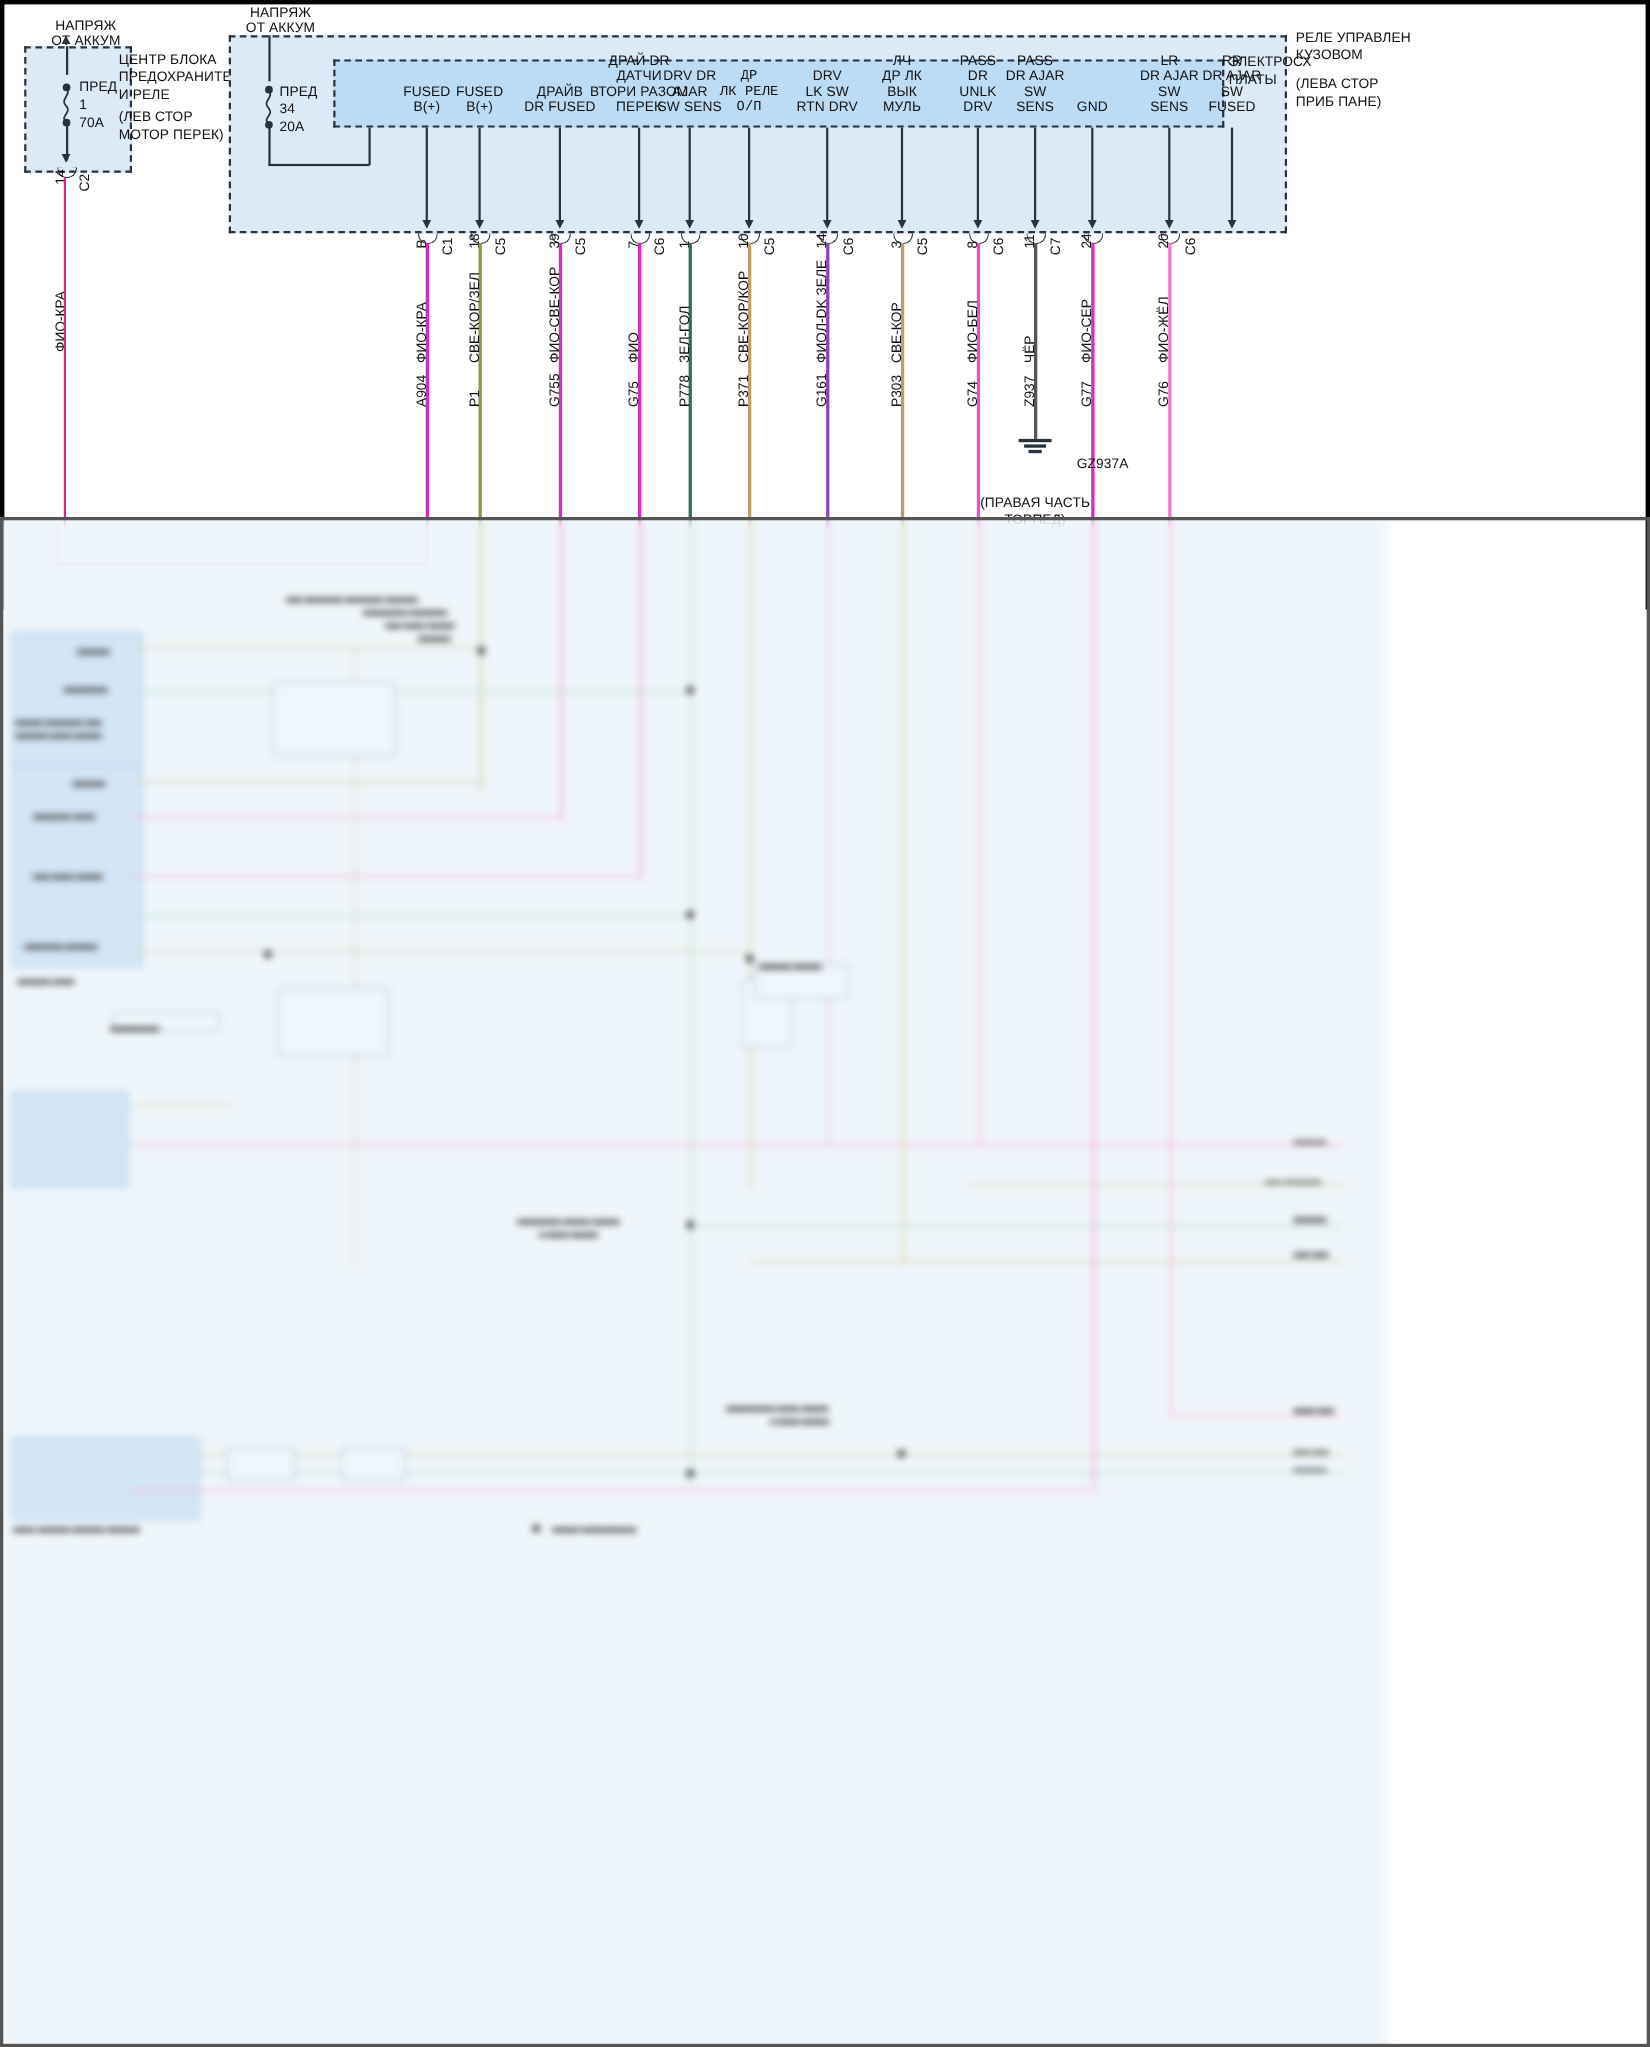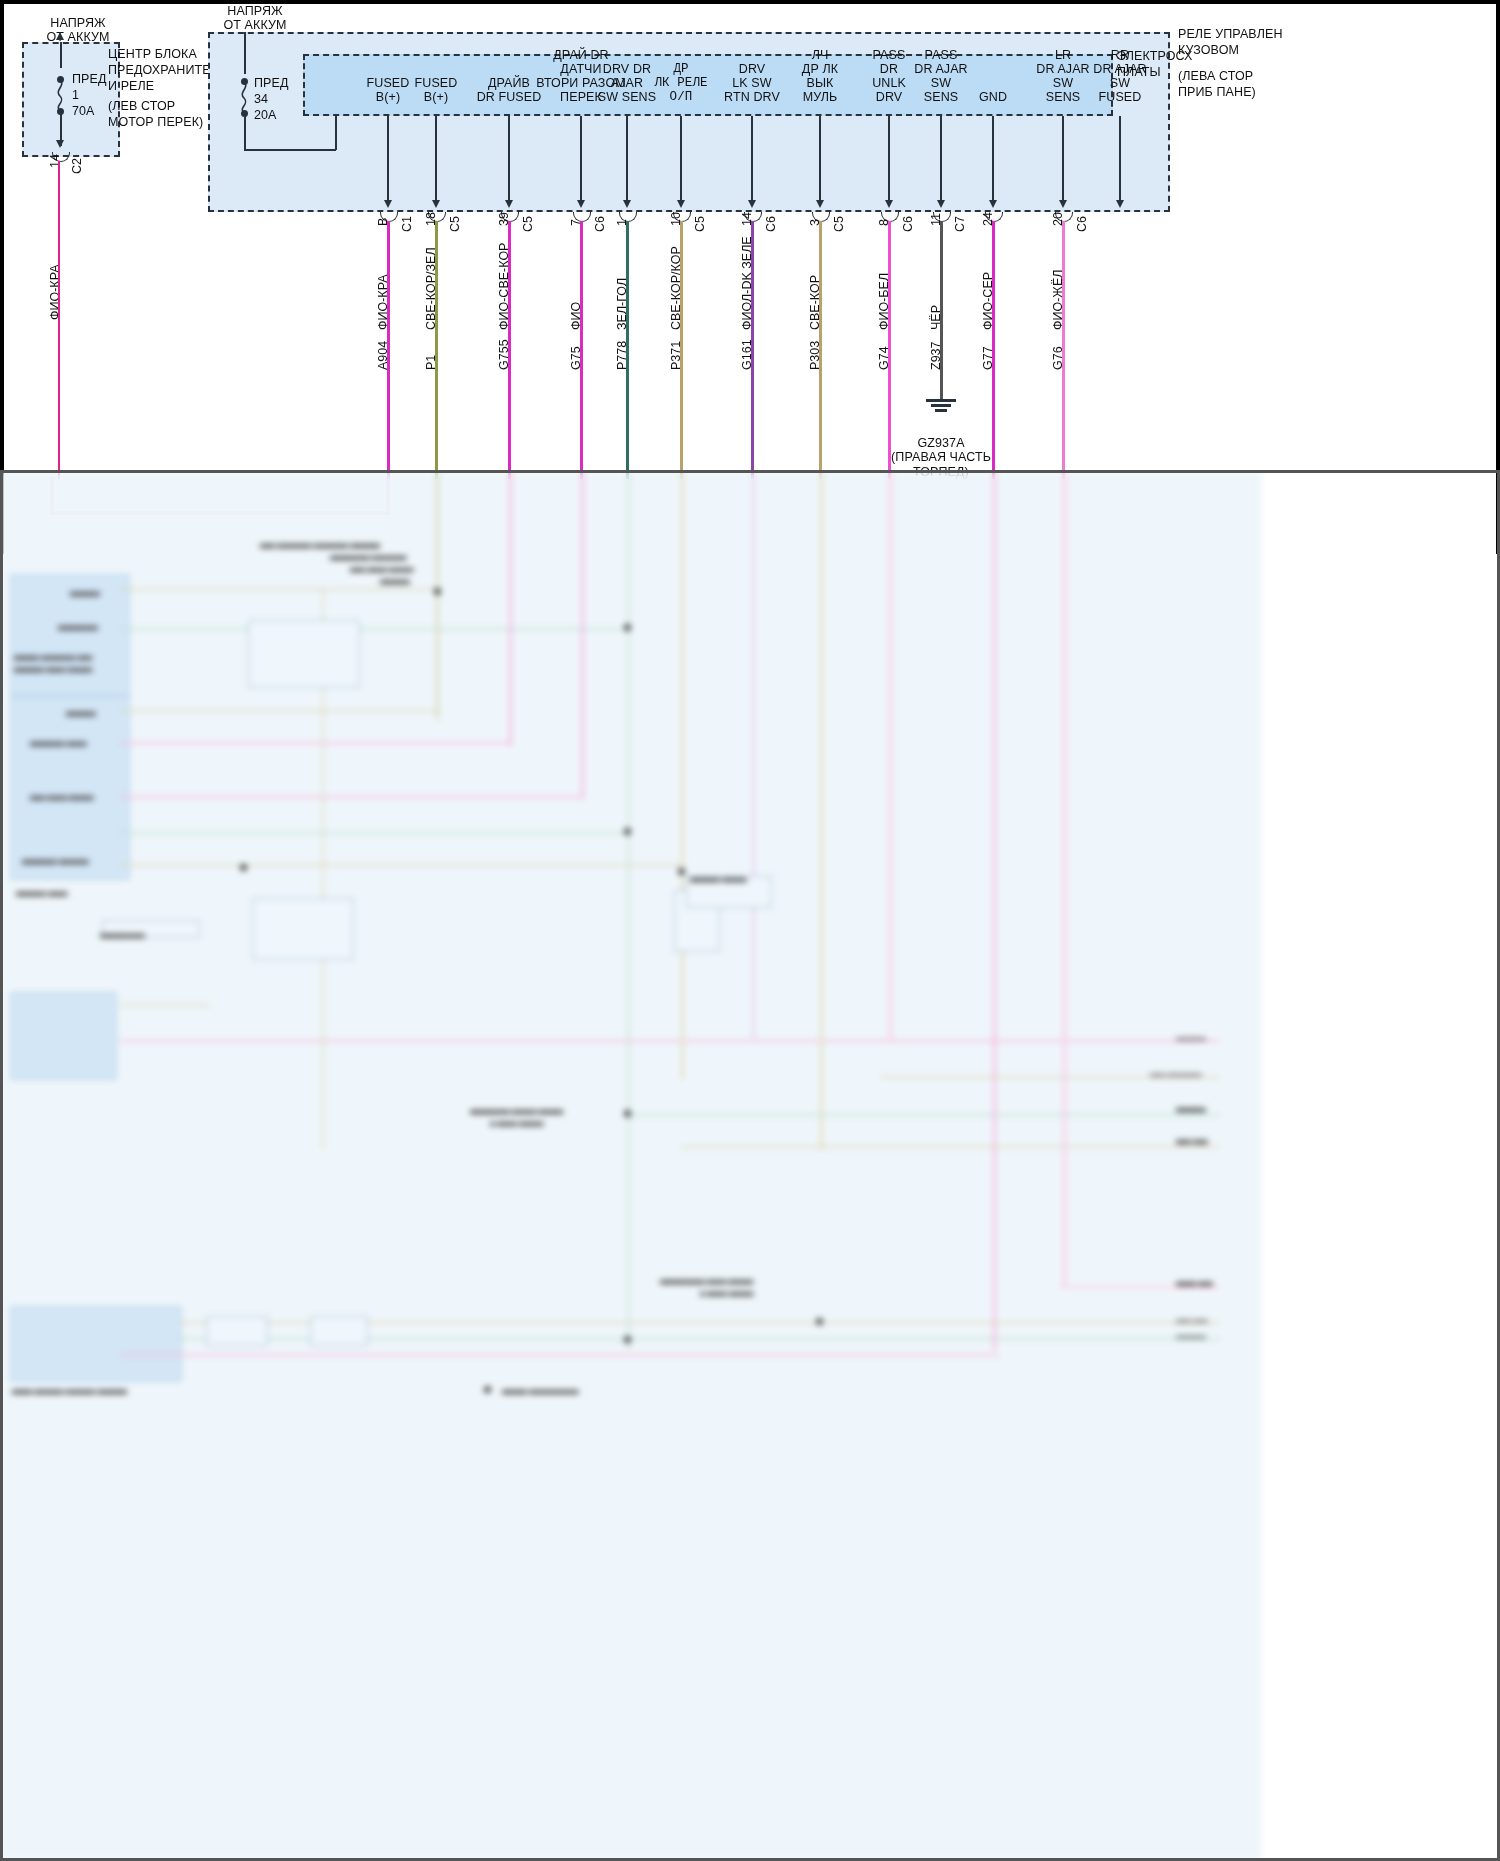--- a/index.html
+++ b/index.html
@@ -259,21 +259,21 @@
 DR AJAR
 SW
 FUSED</div>
       <div class="lead" style="left: 1119.25px; top: 116px; height: 86px;"></div>
       <div class="arrow" style="left: 1115.5px; top: 200px;"></div>
     </div>
 
   <div class="gnd-bar" style="left:926px;top:399px;width:30px;height:3px;"></div>
   <div class="gnd-bar" style="left:931px;top:404px;width:20px;height:2.5px;"></div>
   <div class="gnd-bar" style="left:935px;top:409px;width:12px;height:2.5px;"></div>
-  <div class="t c" style="left:856px;top:436px;width:170px;line-height:15px;">GZ937A</div>
+  <div class="t c" style="left:856px;top:414px;width:170px;line-height:15px;text-align:right;">GZ937A</div>
   <div class="t c" style="left:856px;top:450px;width:170px;line-height:15px;">(ПРАВАЯ ЧАСТЬ
 ТОРПЕД)</div>
 
   <div id="blur-region">
     <div id="blur-inner">
 
       <div class="bline" style="left:0;top:0;width:1262px;height:1391px;background:#eef6fb;"></div>
 
       <div class="bblk" style="left:10px;top:104px;width:118px;height:120px;"></div>
       <div class="bblk" style="left:10px;top:226px;width:118px;height:182px;"></div>

